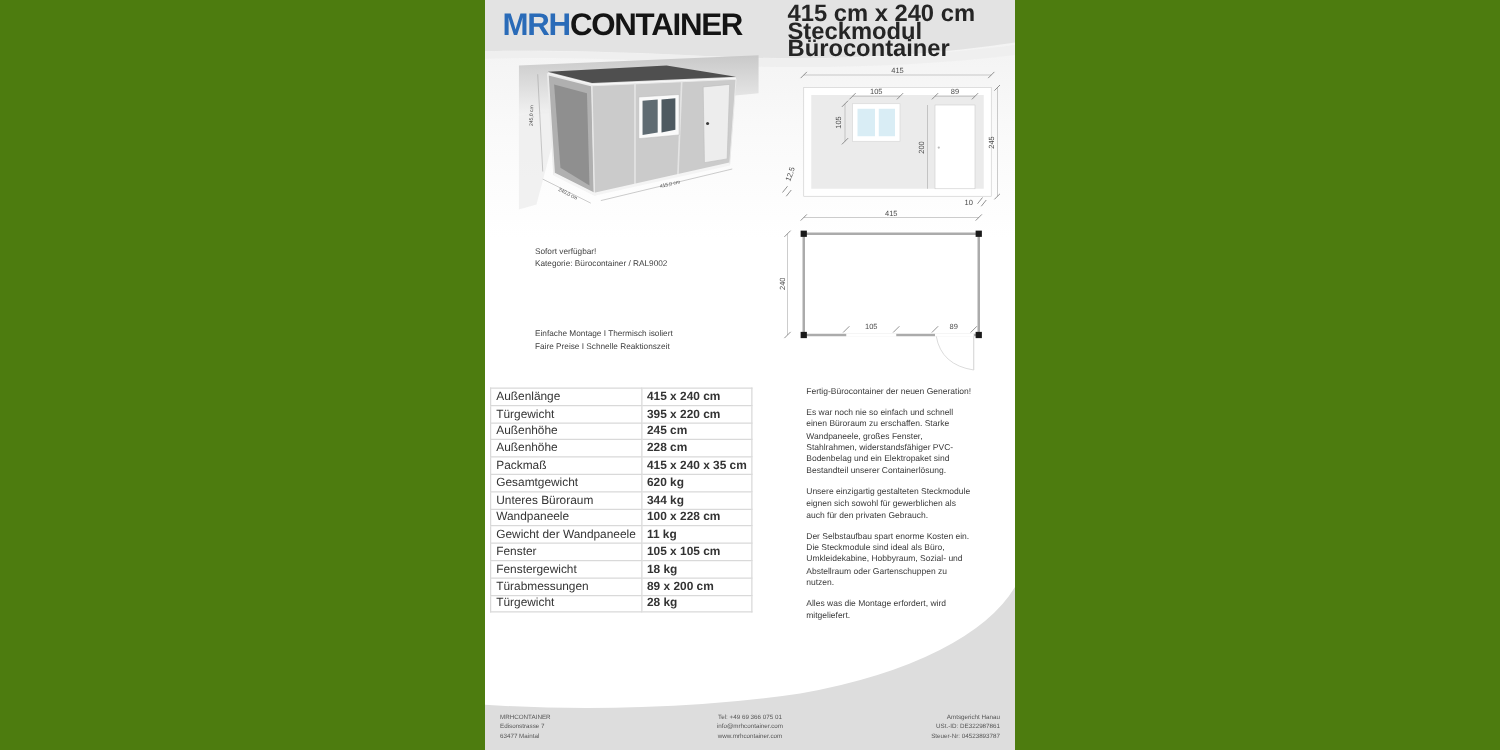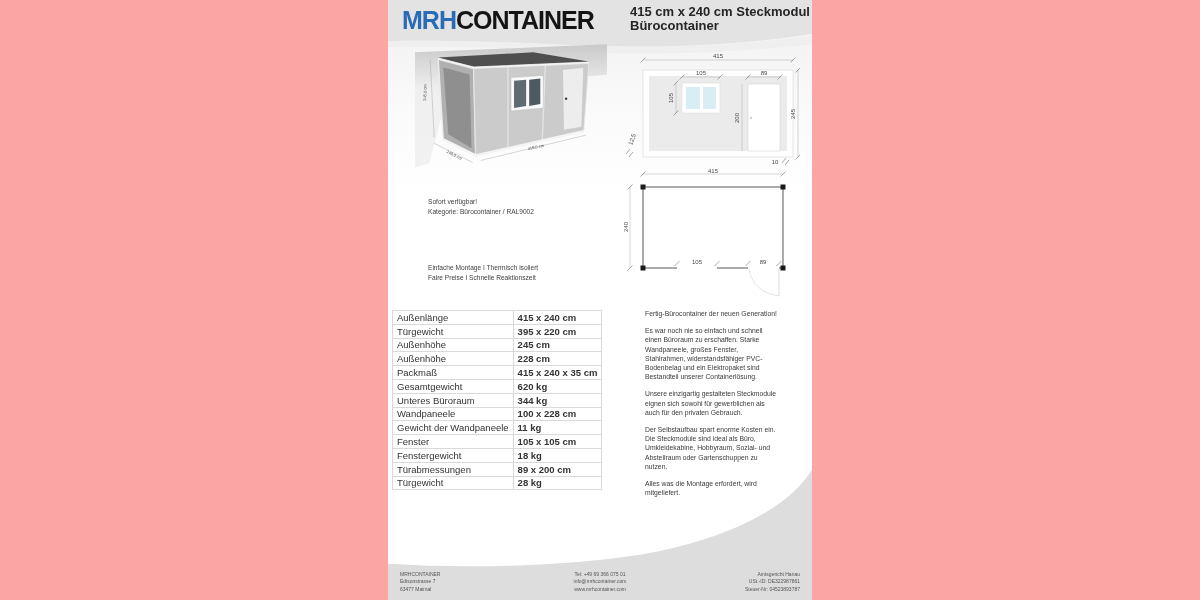--- a/index.html
+++ b/index.html
@@ -1,25 +1,25 @@
 <!DOCTYPE html>
 <html><head>
 <meta charset="utf-8">
 <style>
   * { margin:0; padding:0; box-sizing:border-box; }
   body { background:#fff; font-family:"Liberation Sans", sans-serif; }
-  .page { position:relative; width:1200px; height:600px; background:#fca5a5; overflow:hidden; }
+  .page { position:relative; width:1200px; height:600px; background:#4d7c0f; overflow:hidden; }
   .content { position:absolute; left:388px; top:0; width:424px; height:600px;
              background:linear-gradient(180deg,#f0f0f0 0px,#fafafa 110px,#ffffff 190px); }
   .bg-svg { position:absolute; left:0; top:0; width:424px; height:600px; pointer-events:none; }
 
   .logo { position:absolute; left:14px; top:6px; font-size:25px; font-weight:bold;
           letter-spacing:-1px; color:#141414; z-index:2; }
   .logo .blue { color:#2a6bb8; }
-  .doc-title { position:absolute; left:242px; top:5px; font-size:13px; font-weight:bold;
+  .doc-title { position:absolute; left:242px; top:5px; font-size:19px; font-weight:bold;
                color:#252525; line-height:14px; z-index:2; }
 
   .svg-abs { position:absolute; z-index:2; }
   .svg-3d   { left:27px;  top:44px;  width:192px; height:142px; }
   .svg-elev { left:234px; top:48px;  width:178px; height:118px; }
   .svg-plan { left:234px; top:166px; width:180px; height:135px; }
 
   .small-note { position:absolute; font-size:6.6px; line-height:9.5px; color:#3f3f3f; z-index:2; }
   .note-avail { left:40px; top:197px; }
   .note-feat  { left:40px; top:263px; }

